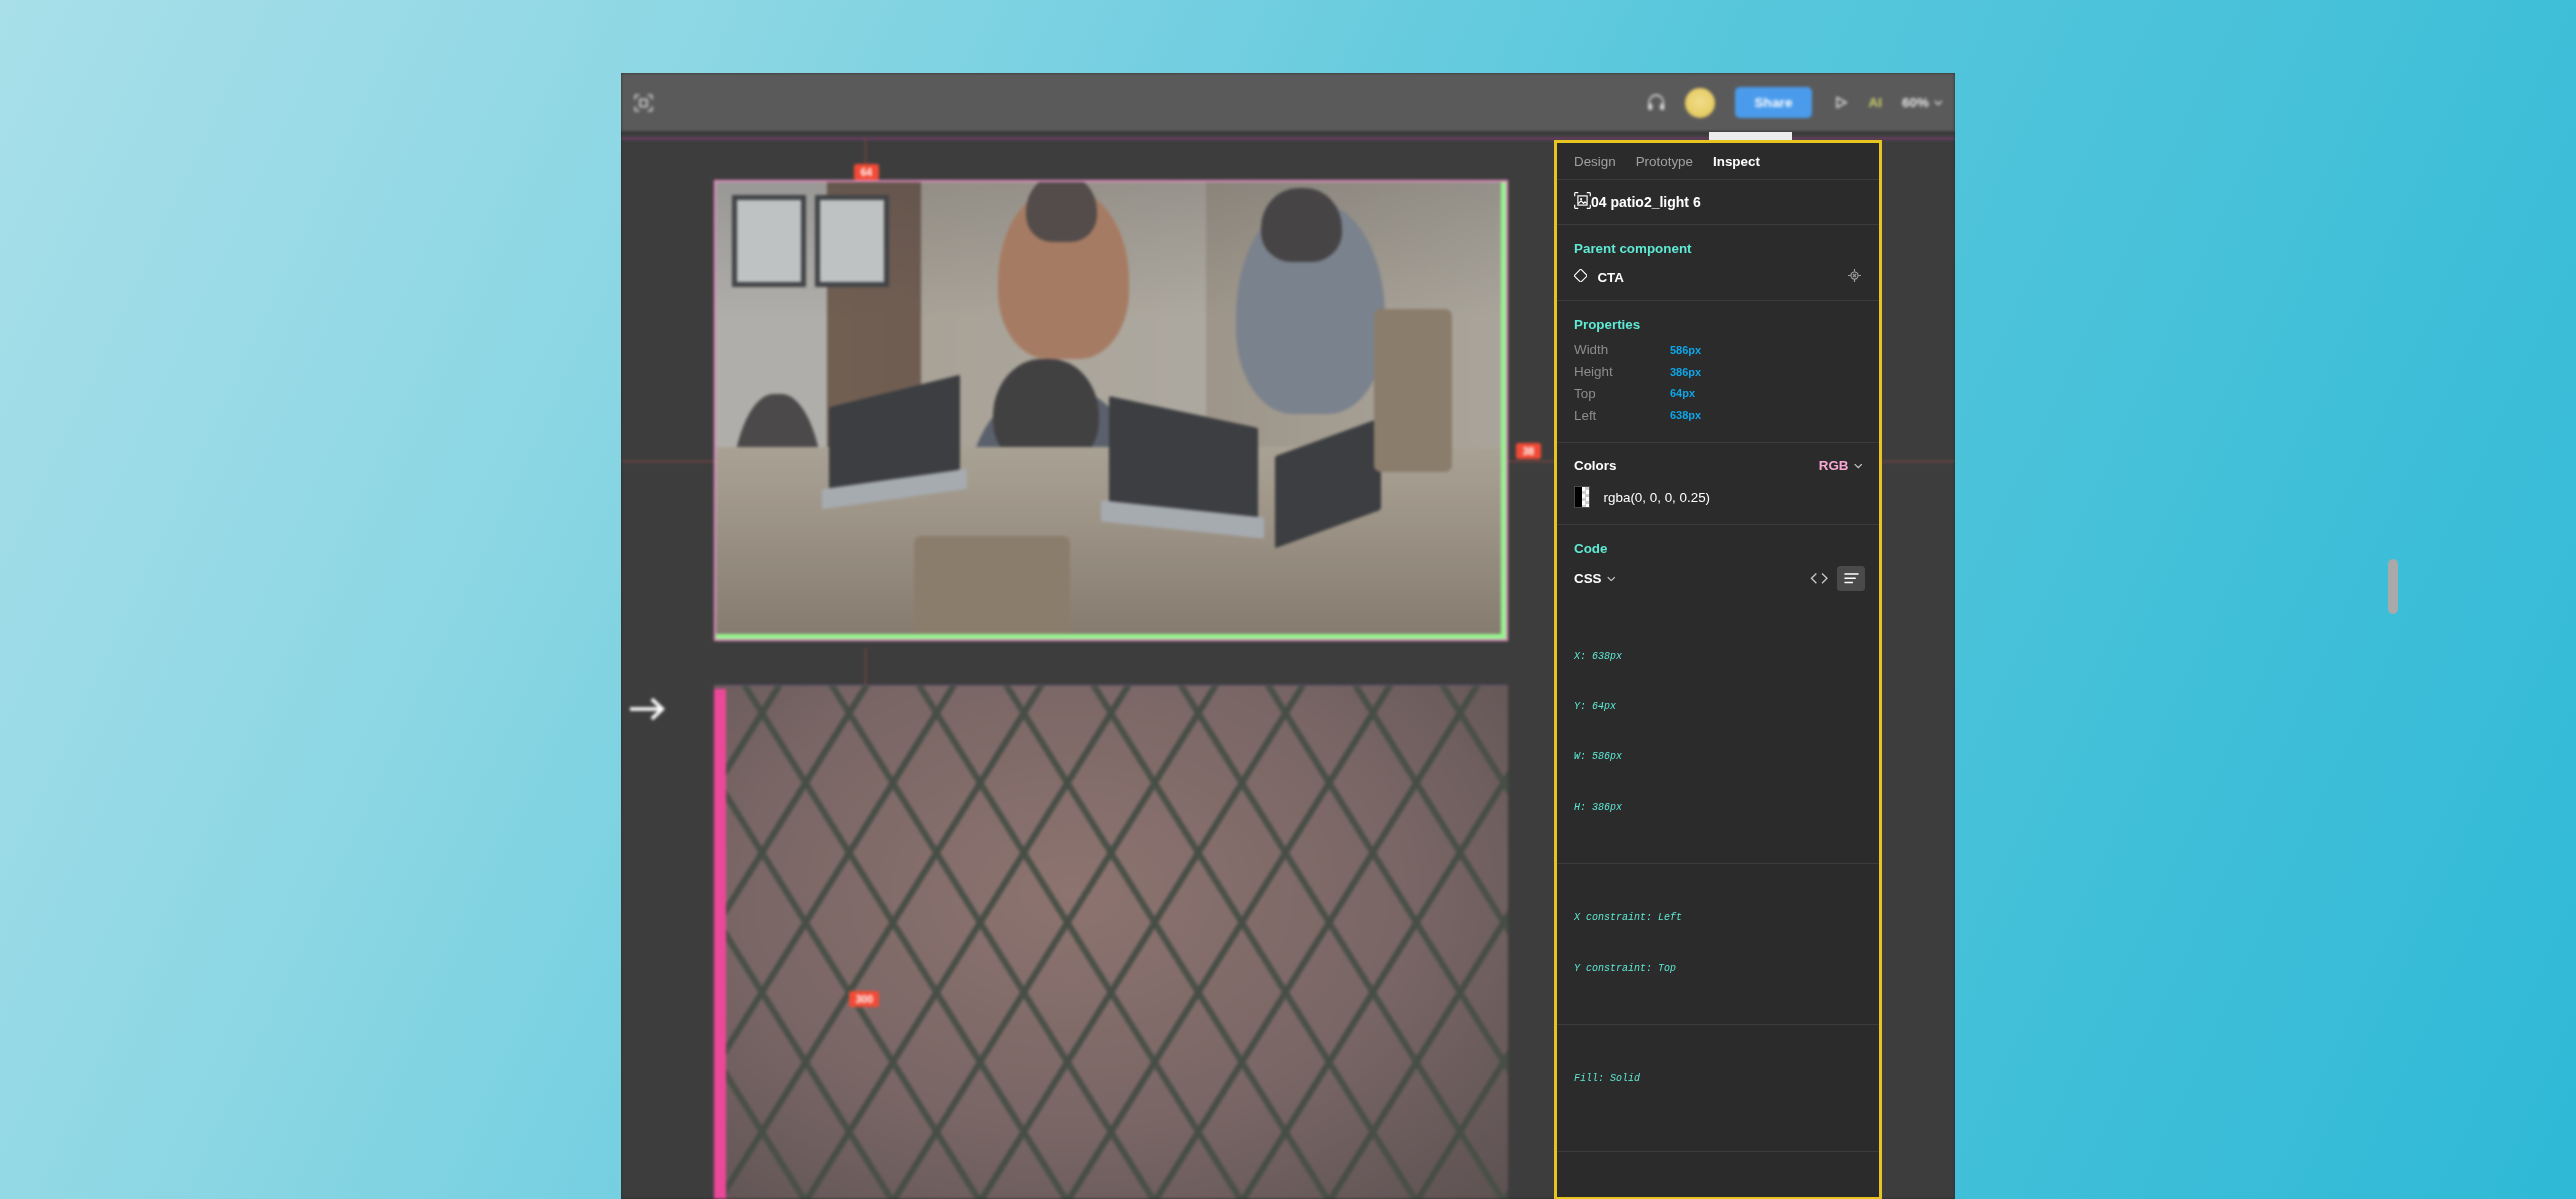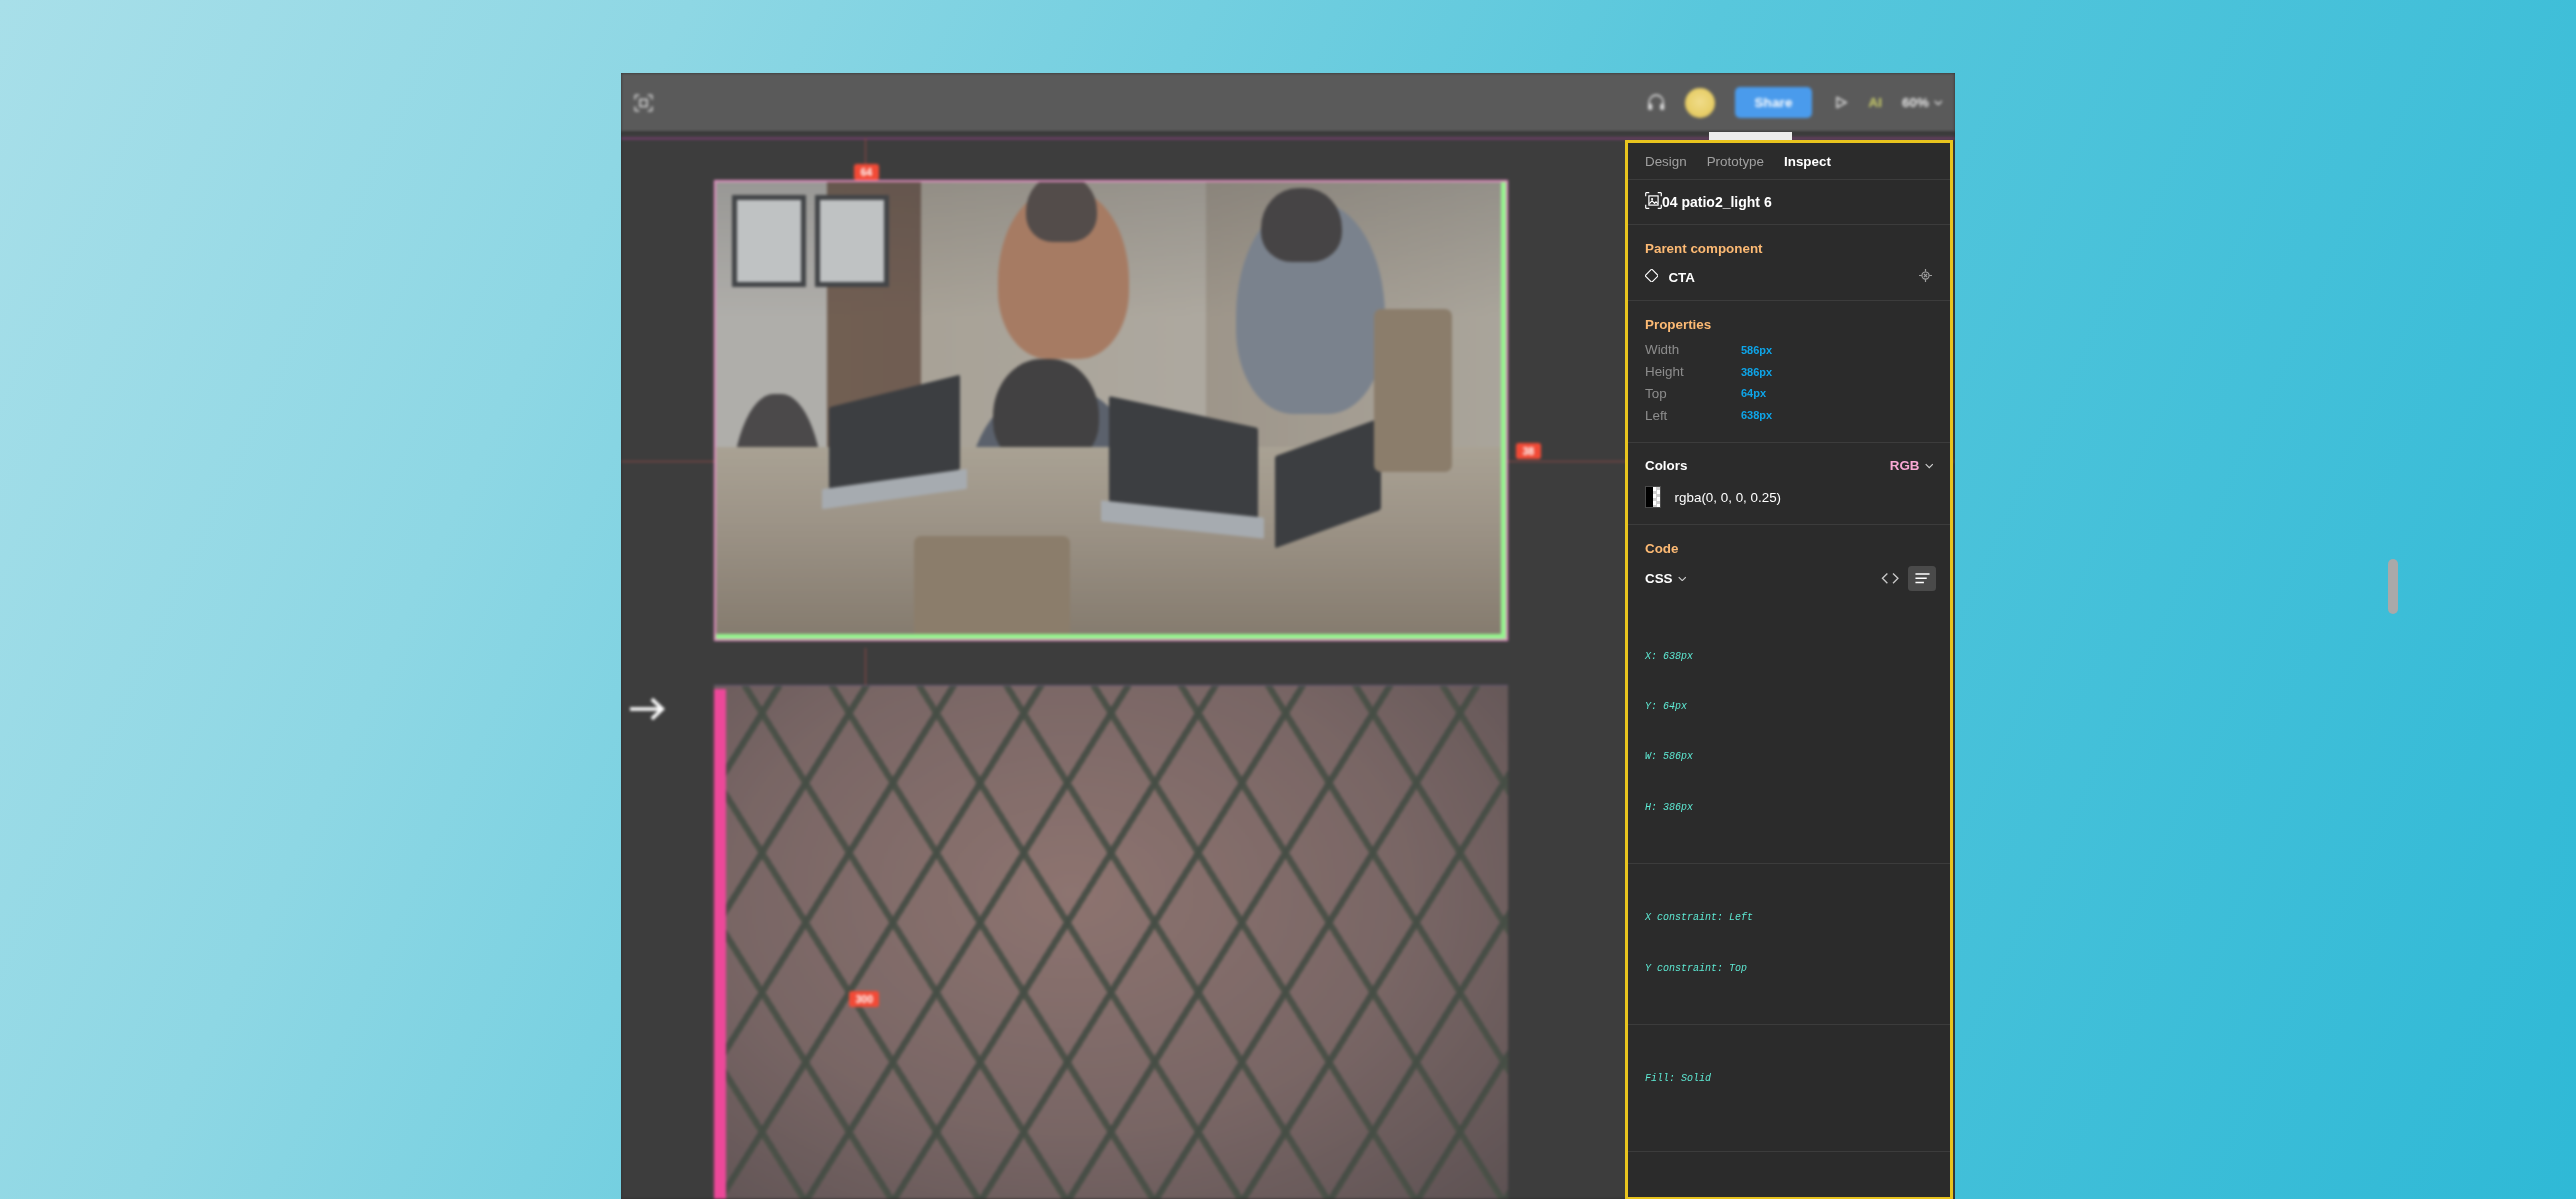--- a/index.html
+++ b/index.html
@@ -165,21 +165,21 @@
   }
   #gutter-thumb {
     position: absolute; right: 178px; top: 559px;
     width: 10px; height: 55px;
     background: #a9a9a9; border-radius: 5px;
   }
 
   
   #inspect-panel {
     position: absolute;
-    left: 1625px; top: 140px;
+    left: 1554px; top: 140px;
     width: 328px; height: 1060px;
     background: #2b2b2b;
     border: 3.5px solid #e8c41e;
     overflow: hidden;
     color: #fff;
     font-size: 13.4px;
   }
   .panel-section { border-bottom: 0.7px solid #3c3c3c; }
 
   #panel-tabs {
@@ -189,21 +189,21 @@
   .panel-tab { color: #a0a0a0; font-size: 13.4px; }
   .panel-tab.active { color: #ffffff; font-weight: bold; }
 
   #layer-row {
     display: flex; align-items: center; 
     height: 45px; padding: 0 17px;
   }
   #layer-name { font-size: 14px; font-weight: bold; color: #fff; }
 
   .sec-title {
-    font-size: 13.4px; font-weight: bold; color: #fdba74;
+    font-size: 13.4px; font-weight: bold; color: #5eead4;
     padding: 15.6px 17px 0 17px;
   }
   .sec-title-row {
     display: flex; align-items: center; justify-content: space-between;
     padding: 15.6px 17px 0 17px;
   }
   .sec-title-row .unit-select {
     font-size: 13.4px; font-weight: bold; color: #f9a8d4;
     display: flex; align-items: center; gap: 5px;
   }

